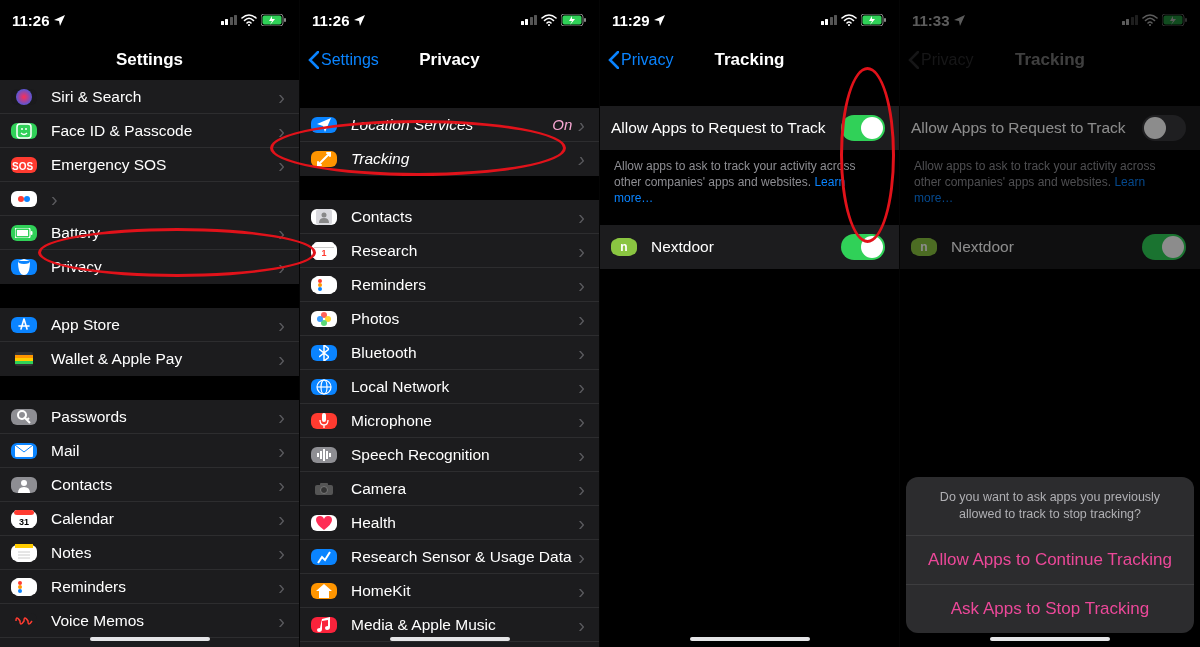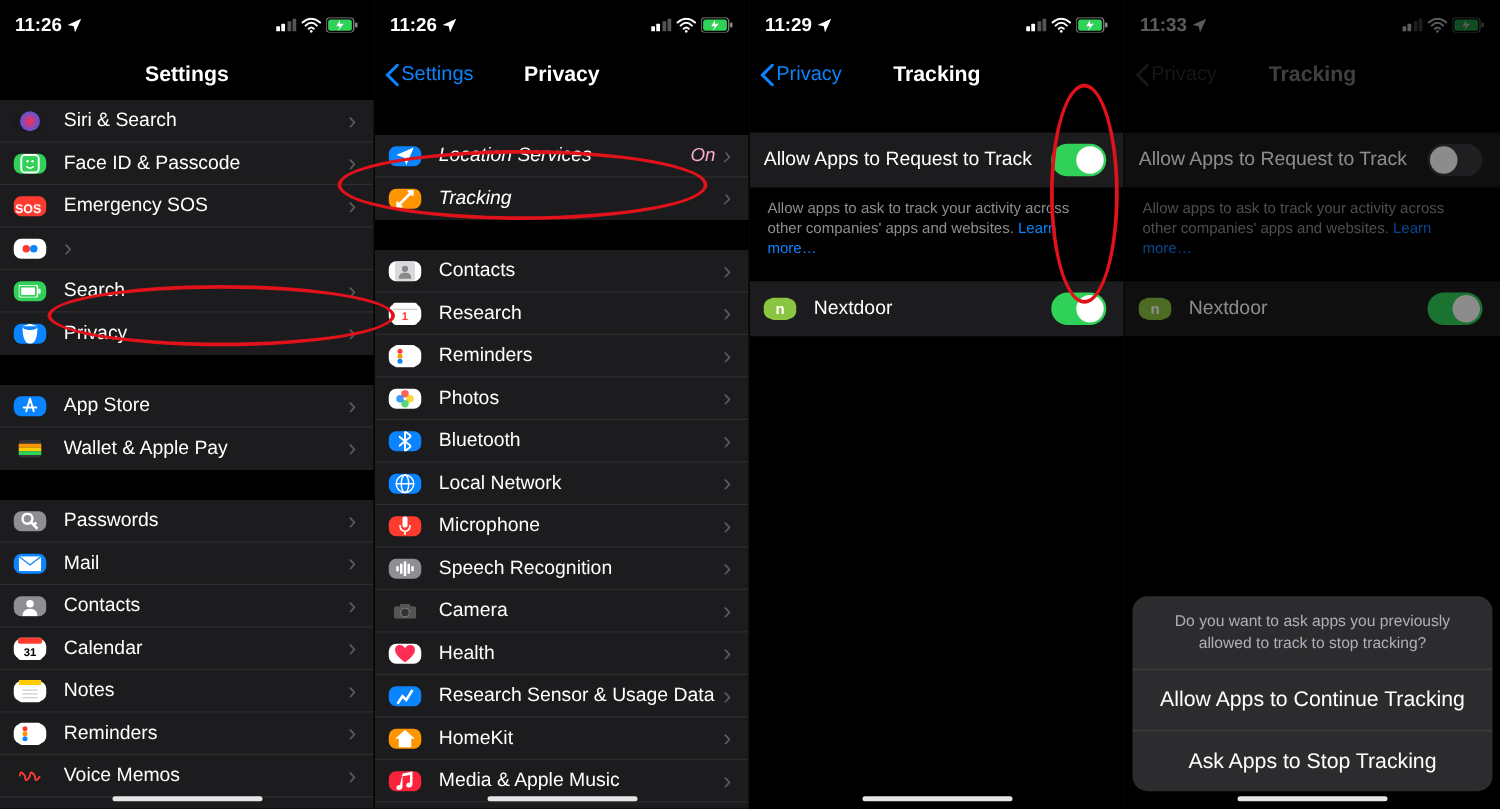--- a/index.html
+++ b/index.html
@@ -32,21 +32,21 @@
 .toggle.off { background: #39393d; }
 .knob { position: absolute; width: 22px; height: 22px; background: #fff; border-radius: 50%; top: 2px; }
 .toggle.on .knob { right: 2px; }
 .toggle.off .knob { left: 2px; }
 .homebar { position: absolute; bottom: 6px; left: 50%; transform: translateX(-50%); width: 120px; height: 4px; background: #e5e5e7; border-radius: 3px; }
 .circle { position: absolute; border: 3px solid #e1121a; border-radius: 50%; pointer-events: none; }
 .dim-overlay { position: absolute; inset: 0; background: rgba(0,0,0,0.55); }
 .sheet { position: absolute; bottom: 6px; left: 6px; right: 6px; }
 .sheet-block { background: #2c2c2e; border-radius: 12px; overflow: hidden; margin-bottom: 8px; }
 .sheet-msg { font-size: 12.5px; color: #b0b0b4; text-align: center; padding: 12px 18px; border-bottom: 0.5px solid #3d3d3f; line-height: 1.35; }
-.sheet-opt { color: #ffffff; font-size: 17px; text-align: center; padding: 14px 8px; border-bottom: 0.5px solid #3d3d3f; }
+.sheet-opt { color: #ec4899; font-size: 17px; text-align: center; padding: 14px 8px; border-bottom: 0.5px solid #3d3d3f; }
 .sheet-opt:last-child { border-bottom: none; }
 .sheet-cancel { background: #2c2c2e; border-radius: 12px; color: #0a84ff; font-size: 17px; font-weight: 600; text-align: center; padding: 14px; }
 .sig { display: flex; gap: 1.5px; align-items: flex-end; height: 10px; }
 .sig span { width: 3px; background: #fff; border-radius: 0.5px; }
 .sig span:nth-child(1){height:4px}.sig span:nth-child(2){height:6px}.sig span:nth-child(3){height:8px;background:#555}.sig span:nth-child(4){height:10px;background:#555}
 .wifi-ico, .batt-ico, .loc-ico { display: inline-flex; }
 svg { display: block; }
 </style>
 </head>
 <body>
@@ -136,21 +136,21 @@
             <span class="chev">›</span>
           </div>
           <div class="row">
             <div class="icon" style="background: rgb(48, 209, 88);">
               <svg width="18" height="10" viewBox="0 0 18 10">
                 <rect x="0" y="0" width="15" height="10" rx="2" fill="none" stroke="#fff" stroke-width="1.2"></rect>
                 <rect x="15.5" y="3" width="2" height="4" rx="1" fill="#fff"></rect>
                 <rect x="2" y="2" width="11" height="6" fill="#fff"></rect>
               </svg>
             </div>
-            <div class="label">Search</div>
+            <div class="label">Battery</div>
             <span class="chev">›</span>
           </div>
           <div class="row">
             <div class="icon" style="background: rgb(10, 132, 255);">
               <svg width="14" height="16" viewBox="0 0 14 16">
                 <path d="M7 0 L13 2 Q13 5 7 5 Q1 5 1 2 Z M1 2 Q1 16 7 16 Q13 16 13 2" fill="#fff"></path>
               </svg>
             </div>
             <div class="label">Privacy</div>
             <span class="chev">›</span>

